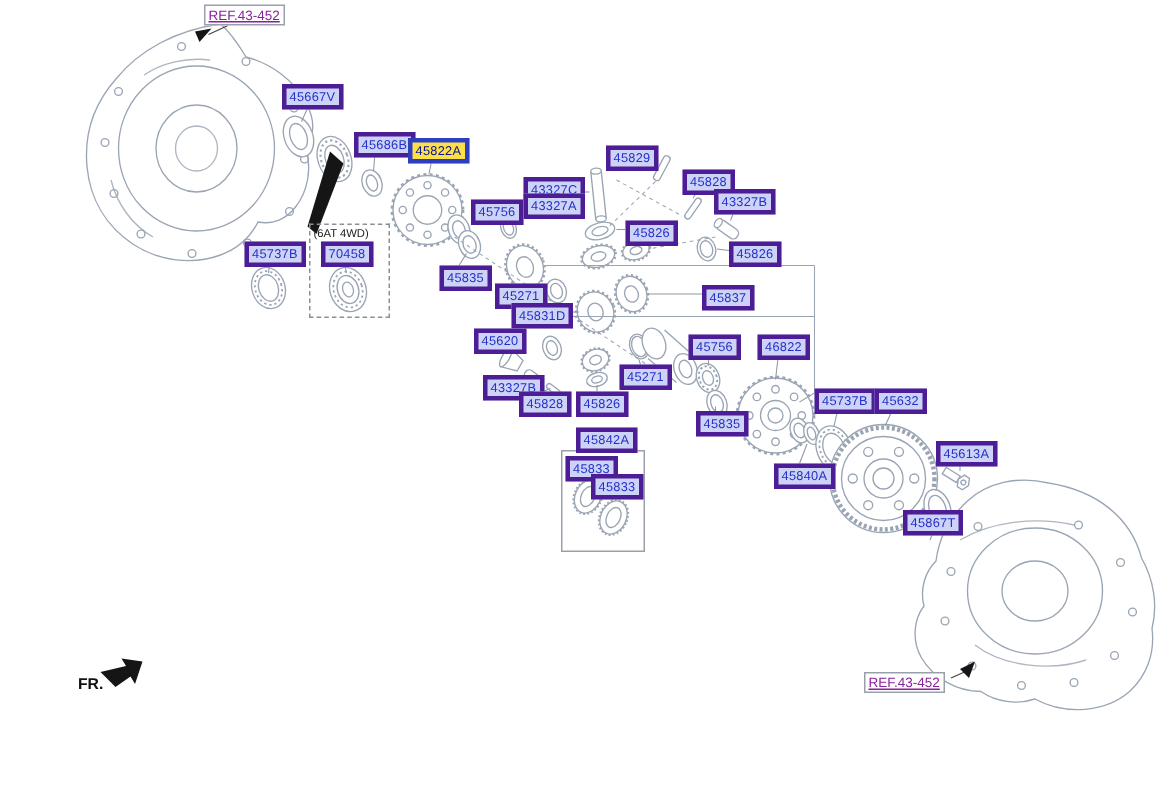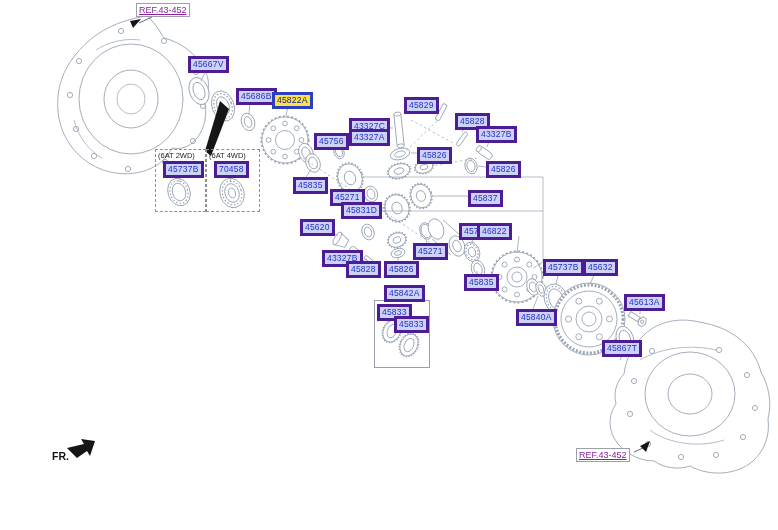--- a/index.html
+++ b/index.html
@@ -332,23 +332,20 @@
     <g fill="#151515" stroke="none">
       <polygon points="220,101 229,109 211,156 205,151"></polygon>
       <path d="M152,17 L139,23" stroke="#444" stroke-width="0.8"></path>
       <polygon points="141,19 133,28 130,21"></polygon>
       <path d="M634,452 L643,448" stroke="#444" stroke-width="0.8"></path>
       <polygon points="650,441 640,446 646,452"></polygon>
       <path d="M95,441 L81,439 L84,444 L67,448 L77,458 L87,451 L90,456 Z"></path>
     </g>
   </svg>
 
-  <div class="vbox dashed" style="left:155px;top:149px;width:49px;height:61px;">
-    <span class="vtitle">(6AT 2WD)</span>
-  </div>
   <div class="vbox dashed" style="left:206px;top:149px;width:52px;height:61px;">
     <span class="vtitle">(6AT 4WD)</span>
   </div>
   <div class="vbox solid" style="left:374px;top:300px;width:54px;height:66px;"></div>
 
   <div id="labels">
       <div class="plabel" style="left: 188px; top: 56px;">45667V</div>
       <div class="plabel" style="left: 236px; top: 88px;">45686B</div>
       <div class="plabel selected" style="left: 272px; top: 92px;">45822A</div>
       <div class="plabel" style="left: 314px; top: 133px;">45756</div>
@@ -356,28 +353,28 @@
       <div class="plabel" style="left: 349px; top: 129px;">43327A</div>
       <div class="plabel" style="left: 404px; top: 97px;">45829</div>
       <div class="plabel" style="left: 417px; top: 147px;">45826</div>
       <div class="plabel" style="left: 455px; top: 113px;">45828</div>
       <div class="plabel" style="left: 476px; top: 126px;">43327B</div>
       <div class="plabel" style="left: 486px; top: 161px;">45826</div>
       <div class="plabel" style="left: 293px; top: 177px;">45835</div>
       <div class="plabel" style="left: 330px; top: 189px;">45271</div>
       <div class="plabel" style="left: 341px; top: 202px;">45831D</div>
       <div class="plabel" style="left: 468px; top: 190px;">45837</div>
-      <div class="plabel" style="left: 300px; top: 219px;">45620</div>
+      <div class="plabel" style="left: 316px; top: 219px;">45620</div>
       <div class="plabel" style="left: 322px; top: 250px;">43327B</div>
       <div class="plabel" style="left: 346px; top: 261px;">45828</div>
       <div class="plabel" style="left: 384px; top: 261px;">45826</div>
       <div class="plabel" style="left: 413px; top: 243px;">45271</div>
       <div class="plabel" style="left: 459px; top: 223px;">45756</div>
       <div class="plabel" style="left: 464px; top: 274px;">45835</div>
-      <div class="plabel" style="left: 477px; top: 223px;">46822</div>
+      <div class="plabel" style="left: 505px; top: 223px;">46822</div>
       <div class="plabel" style="left: 384px; top: 285px;">45842A</div>
       <div class="plabel" style="left: 377px; top: 304px;">45833</div>
       <div class="plabel" style="left: 394px; top: 316px;">45833</div>
       <div class="plabel" style="left: 516px; top: 309px;">45840A</div>
       <div class="plabel" style="left: 543px; top: 259px;">45737B</div>
       <div class="plabel" style="left: 583px; top: 259px;">45632</div>
       <div class="plabel" style="left: 624px; top: 294px;">45613A</div>
       <div class="plabel" style="left: 602px; top: 340px;">45867T</div>
       <div class="plabel" style="left: 163px; top: 161px;">45737B</div>
       <div class="plabel" style="left: 214px; top: 161px;">70458</div>

